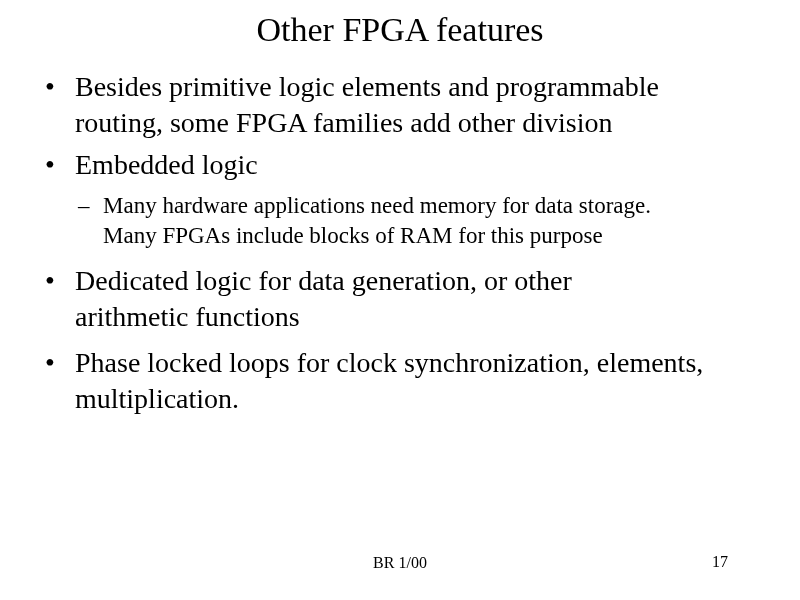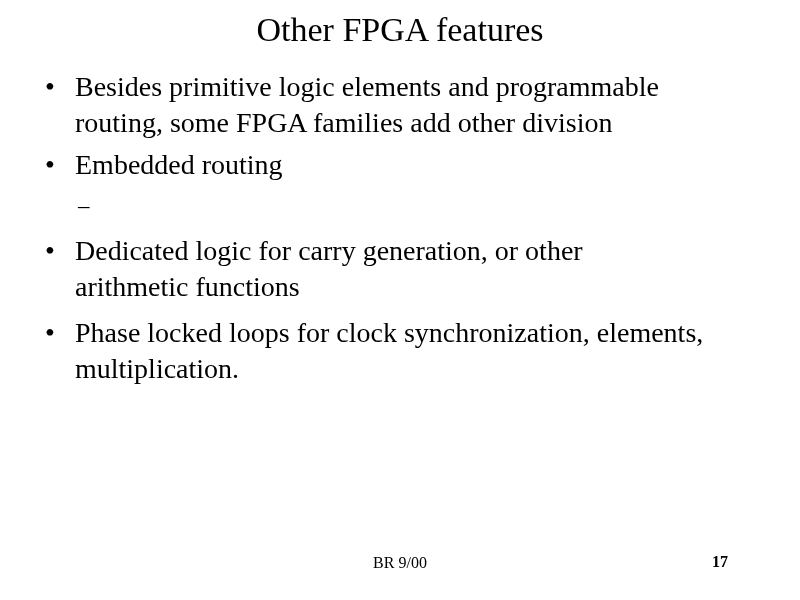--- a/index.html
+++ b/index.html
@@ -64,58 +64,59 @@
     width: 800px;
     text-align: center;
     font-size: 16px;
     line-height: 20px;
   }
   .footer-page {
     position: absolute;
     top: 552px; left: 712px;
     font-size: 16px;
     line-height: 20px;
-    font-weight: bold;
   }
 </style>
 </head>
 <body>
 
 <div class="slide">
 
   <div class="slide-title">Other FPGA features</div>
 
   <div class="content">
 
     <div class="bullet-row level1 b1">
       <span class="bullet-marker">•</span>
       <span class="bullet-text">Besides primitive logic elements and programmable
 routing, some FPGA families add other division</span>
     </div>
 
     <div class="bullet-row level1 b2">
       <span class="bullet-marker">•</span>
-      <span class="bullet-text">Embedded routing</span>
+      <span class="bullet-text">Embedded logic</span>
     </div>
 
     <div class="bullet-row level2 b3">
       <span class="bullet-marker">–</span>
+      <span class="bullet-text">Many hardware applications need memory for data storage.
+Many FPGAs include blocks of RAM for this purpose</span>
     </div>
 
     <div class="bullet-row level1 b4">
       <span class="bullet-marker">•</span>
-      <span class="bullet-text">Dedicated logic for carry generation, or other
+      <span class="bullet-text">Dedicated logic for data generation, or other
 arithmetic functions</span>
     </div>
 
     <div class="bullet-row level1 b5">
       <span class="bullet-marker">•</span>
       <span class="bullet-text">Phase locked loops for clock synchronization, elements,
 multiplication.</span>
     </div>
 
   </div>
 
-  <div class="footer-left">BR 9/00</div>
+  <div class="footer-left">BR 1/00</div>
 
   <div class="footer-page">17</div>
 
 </div>
 
 </body></html>

